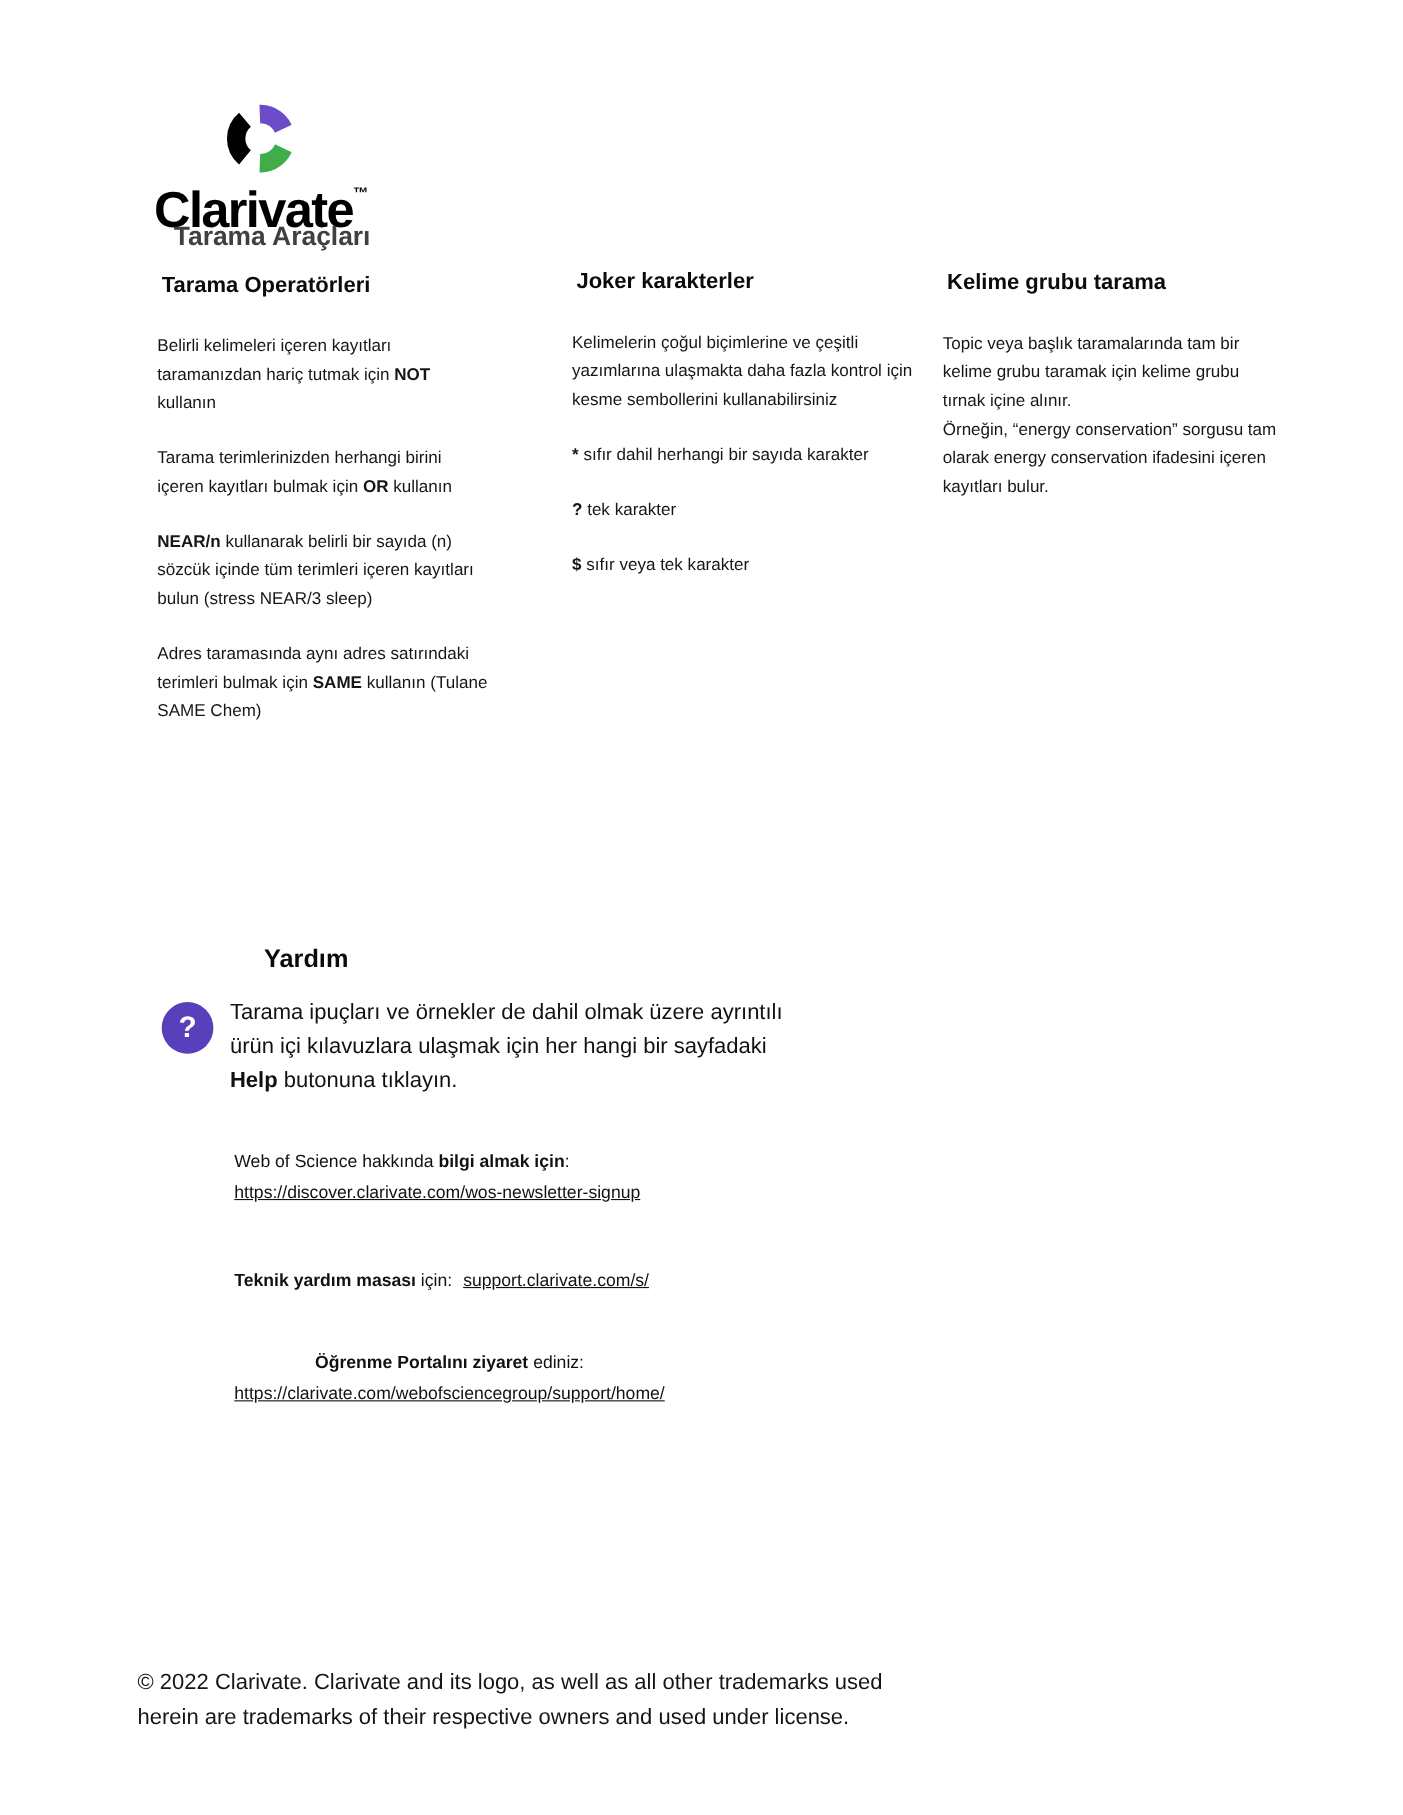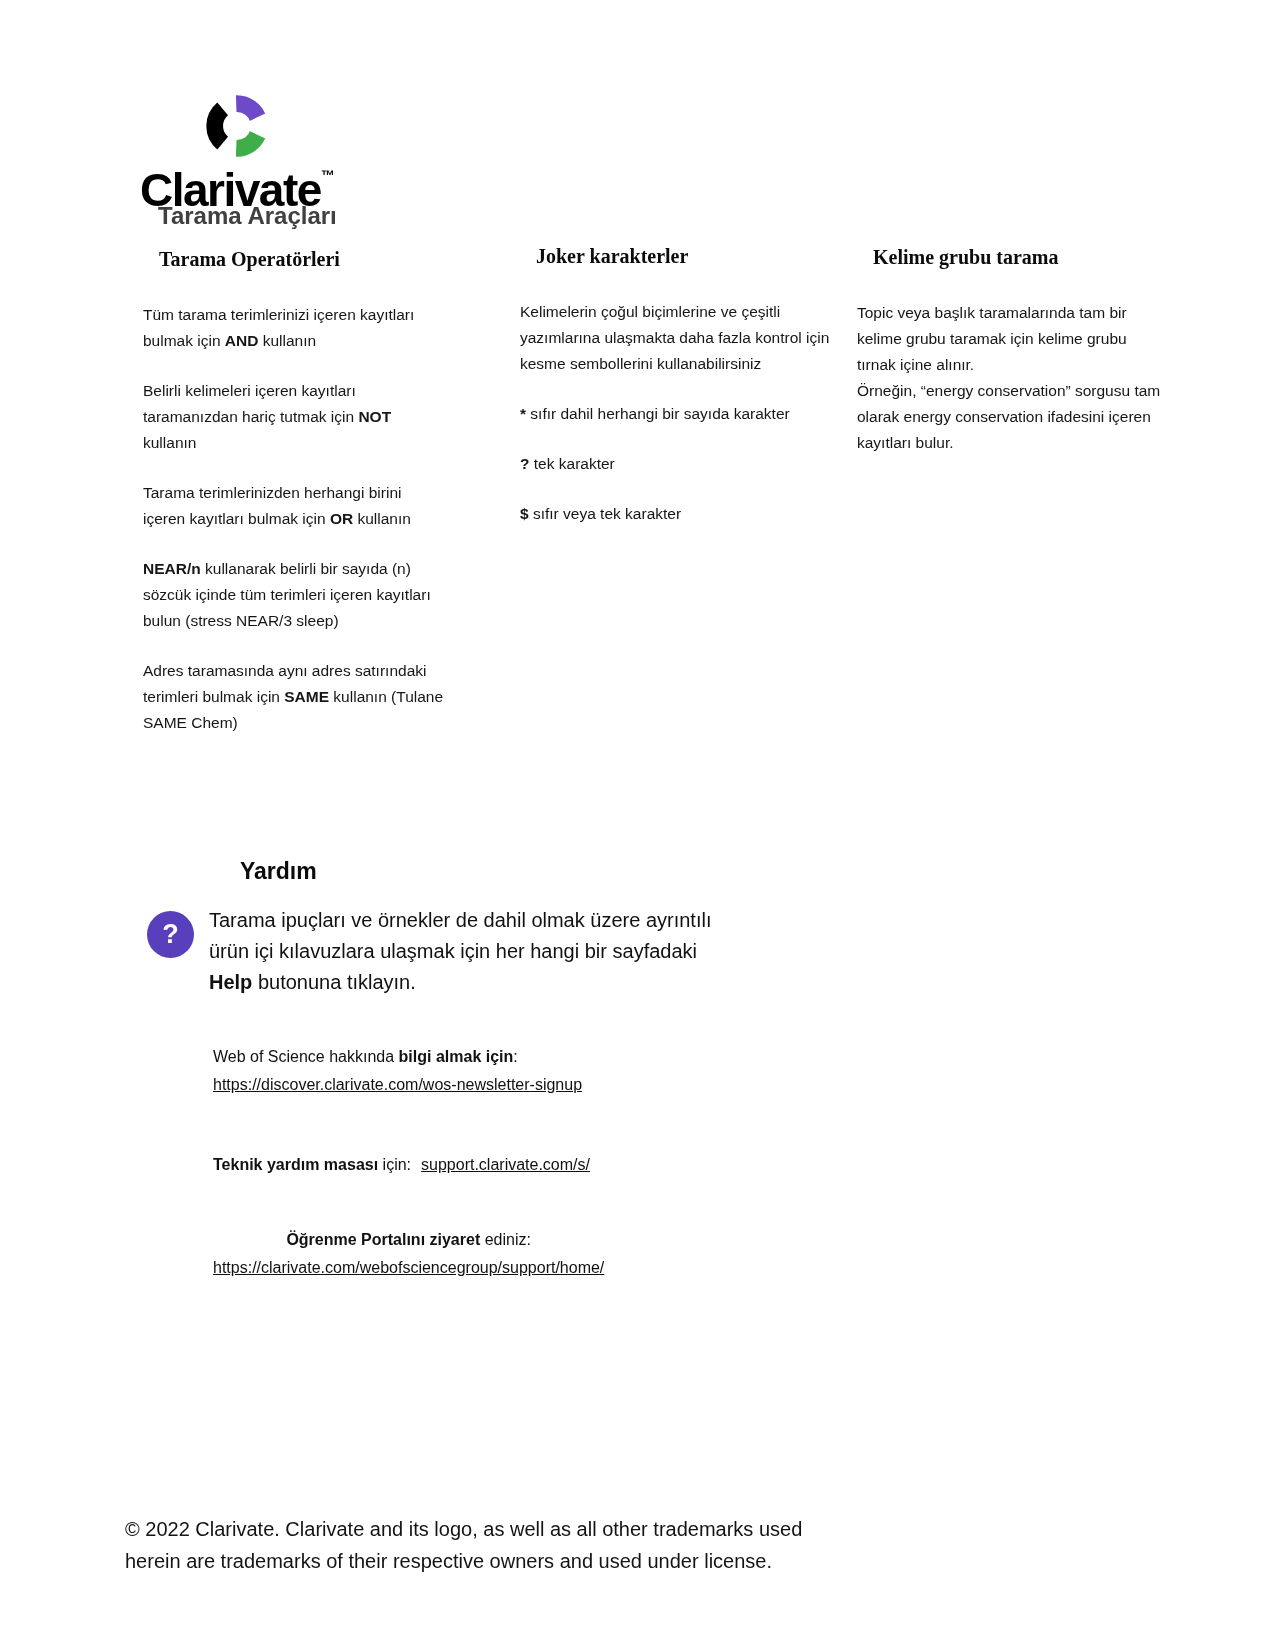--- a/index.html
+++ b/index.html
@@ -18,21 +18,21 @@
   .logo { position: absolute; left: 140px; top: 94px; display: flex; align-items: center; gap: 9px; flex-direction: column; }
   .logo-icon { width: 62px; height: 64px; }
   .wordmark { font-size: 46px; font-weight: bold; color: #000; letter-spacing: -1.5px; line-height: 1; white-space: nowrap; }
   .tm { font-size: 14px; font-weight: bold; vertical-align: 26px; letter-spacing: 0; }
 
   
   .page-title { position: absolute; left: 142px; top: 186px; margin: 16px; font-size: 24px; font-weight: bold; color: #404040; }
 
   
   .col { position: absolute; font-size: 15.5px; line-height: 26px; color: #161616; }
-  .col h2 { font-size: 20px; font-weight: bold; margin: 0 0 30px 16px; line-height: 26px; color: #0b0b0b; white-space: nowrap; font-family: Liberation Serif, serif; }
+  .col h2 { font-size: 20px; font-weight: bold; margin: 0 0 30px 4px; line-height: 26px; color: #0b0b0b; white-space: nowrap; }
   .col p { margin: 0 0 24px 0; }
   .col p.mb0 { margin-bottom: 0; }
   .col p.mt20 { margin-top: 20px; }
   .col-1 { left: 143px; top: 246px; width: 302px; }
   .col-2 { left: 520px; top: 243px; width: 318px; }
   .col-3 { left: 857px; top: 244px; width: 308px; }
   b { font-weight: bold; }
 
   
   .help-heading { position: absolute; left: 224px; top: 842px; margin: 16px; font-size: 23px; font-weight: bold; color: #0b0b0b; }
@@ -67,21 +67,20 @@
       <path d="M 84.8 59.3 A 36 36 0 0 1 48.7 86" stroke="#3FAE4A" stroke-width="27" fill="none"></path>
       <polygon points="53,50 108,24 108,76" fill="#ffffff"></polygon>
     </svg>
     <div class="wordmark"><span>Clarivate</span><span class="tm">™</span></div>
   </header>
 
   <h1 class="page-title">Tarama Araçları</h1>
 
   <section class="col col-1">
     <h2>Tarama Operatörleri</h2>
-    <p><span>Tüm tarama terimlerinizi içeren kayıtları bulmak için </span><b>AND</b><span> kullanın</span></p>
     <p><span>Belirli kelimeleri içeren kayıtları taramanızdan hariç tutmak için </span><b>NOT</b><span> kullanın</span></p>
     <p><span>Tarama terimlerinizden herhangi birini içeren kayıtları bulmak için </span><b>OR</b><span> kullanın</span></p>
     <p><span></span><b>NEAR/n</b><span> kullanarak belirli bir sayıda (n) sözcük içinde tüm terimleri içeren kayıtları bulun (stress NEAR/3 sleep)</span></p>
     <p class="mt20"><span>Adres taramasında aynı adres satırındaki terimleri bulmak için </span><b>SAME</b><span> kullanın (Tulane SAME Chem)</span></p>
   </section>
 
   <section class="col col-2">
     <h2>Joker karakterler</h2>
     <p><span>Kelimelerin çoğul biçimlerine ve çeşitli yazımlarına ulaşmakta daha fazla kontrol için kesme sembollerini kullanabilirsiniz</span><b></b><span></span></p>
     <p><span></span><b>*</b><span> sıfır dahil herhangi bir sayıda karakter</span></p>

